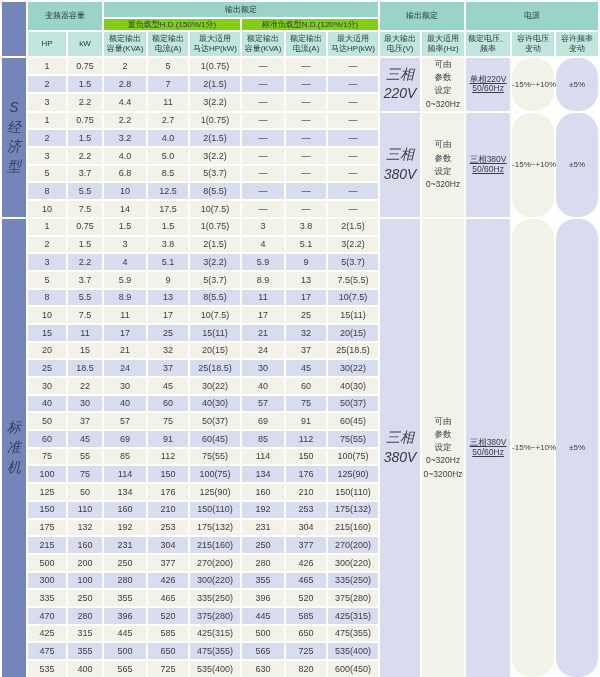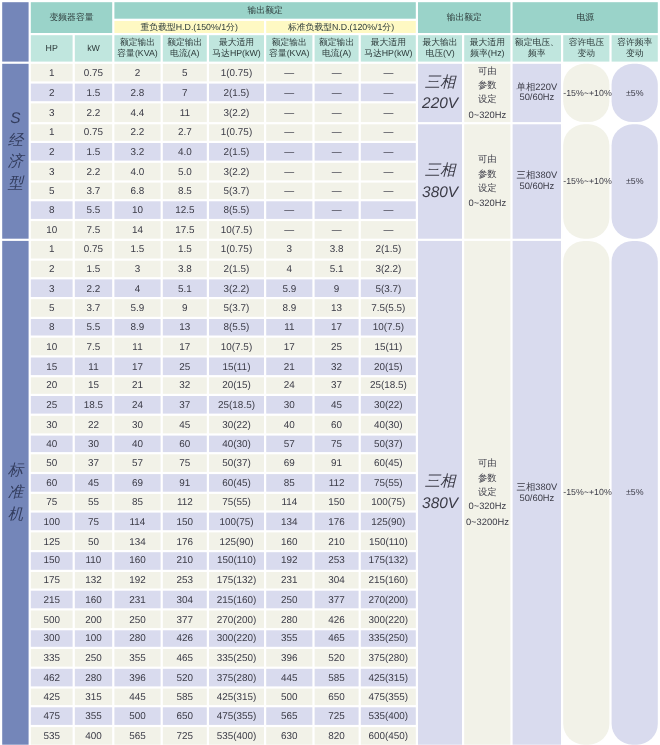--- a/index.html
+++ b/index.html
@@ -17,26 +17,26 @@
     font-weight:normal;
     white-space:pre-line;
   }
   thead th { font-size:8px; line-height:1.25; color:#2c3a3a; }
   thead tr.r1 th { height:15px; }
   thead tr.r2 th { height:11px; }
   thead tr.r3 th { height:24px; }
   tbody td { font-size:9px; line-height:1.15; color:#3b3b46; height:15.7px; }
   .blue  { background:#7486b9; color:#333d5e; font-size:9px; }
   .teal1 { background:#9ad3c9; }
-  .teal2 { background:#fef9c3;margin-top:16px; }
+  .teal2 { background:#84cc16;margin-top:16px; }
   .teal3 { background:#c0e6de; }
   .lav   { background:#d9dbee; }
   .cream { background:#f2f2e8; }
   td.multiline { line-height:1.55; font-size:8.5px;text-align:center; }
-  td.supply { font-size:8.5px; }
+  td.supply { font-size:8.5px;text-decoration:underline; }
   td.tol { font-size:8px;border-radius:19px; }
   td.section-label { font-size:14px; line-height:1.4;font-style:italic; }
 </style>
 </head>
 <body>
 
 <table>
   <colgroup>
     <col style="width:24px">
       <col style="width:38px">
@@ -431,21 +431,21 @@
         <td class="cream">335</td>
         <td class="cream">250</td>
         <td class="cream">355</td>
         <td class="cream">465</td>
         <td class="cream">335(250)</td>
         <td class="cream">396</td>
         <td class="cream">520</td>
         <td class="cream">375(280)</td>
       </tr>
       <tr>
-        <td class="lav">462</td>
+        <td class="lav">470</td>
         <td class="lav">280</td>
         <td class="lav">396</td>
         <td class="lav">520</td>
         <td class="lav">375(280)</td>
         <td class="lav">445</td>
         <td class="lav">585</td>
         <td class="lav">425(315)</td>
       </tr>
       <tr>
         <td class="cream">425</td>

